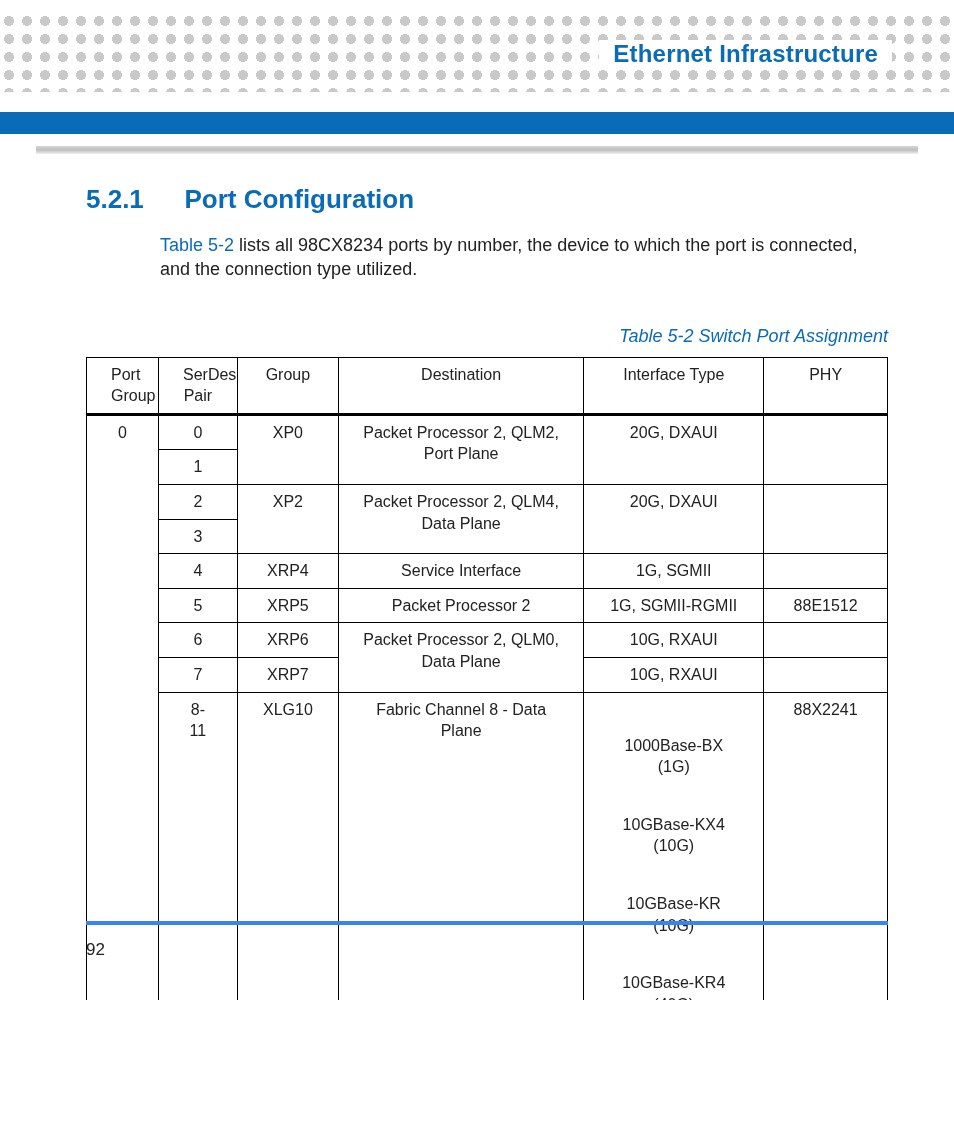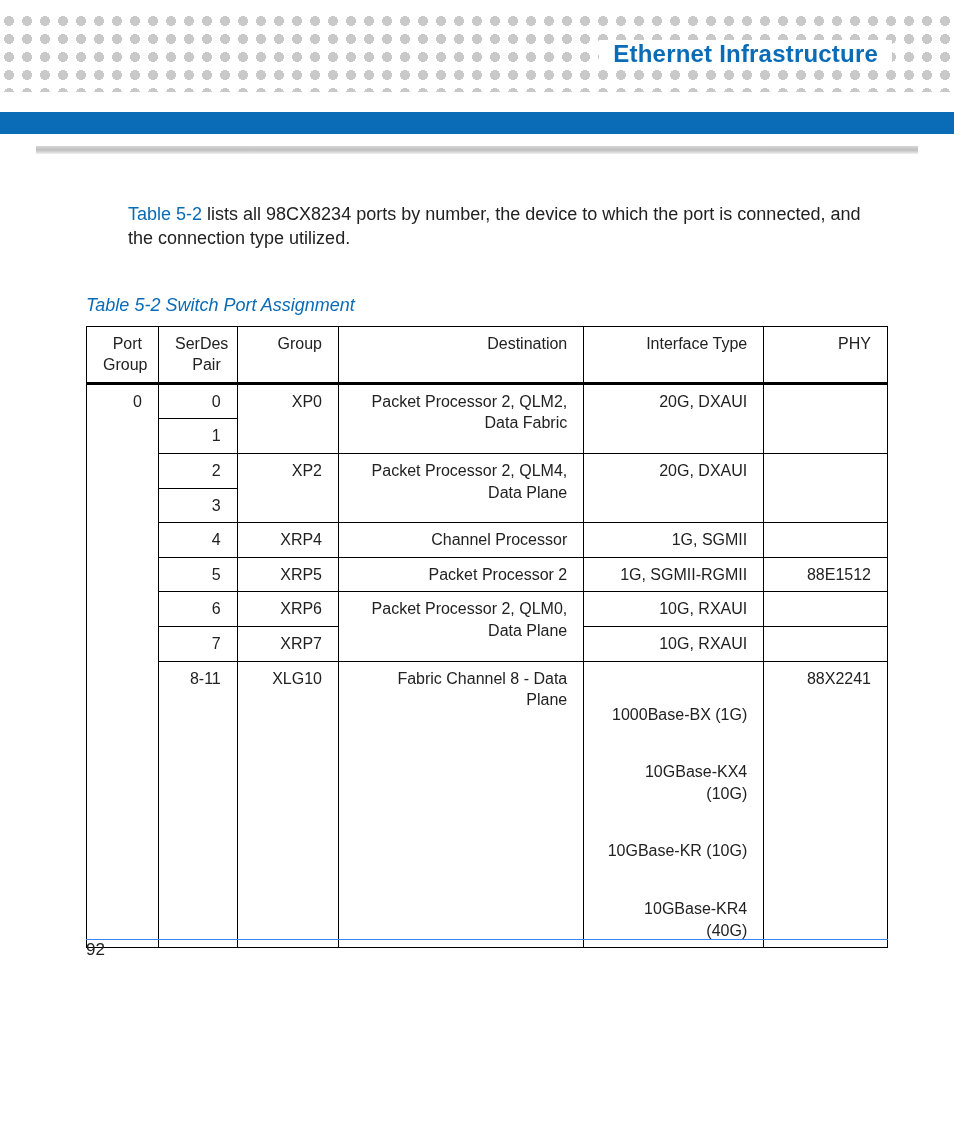--- a/index.html
+++ b/index.html
@@ -77,73 +77,74 @@
     width: 94px;
   }
   .sec-title {
     display: inline-block;
     font-size: 26px;
     font-weight: 700;
     color: #0a6bb6;
   }
   .body-text {
     margin-top: 18px;
-    margin-left: 42px;
+    margin-left: 74px;
     font-size: 18px;
     line-height: 1.35;
     color: #222;
   }
   .body-text .link {
     color: #0a6bb6;
   }
   .table-caption {
     margin-top: 44px;
     font-size: 18px;
     font-style: italic;
     color: #0a6bb6;
+    text-align: right;
   }
   table.switch {
     margin-top: 10px;
     border-collapse: collapse;
     font-size: 16px;
     width: 802px;
     table-layout: fixed;
   }
   table.switch col.c-group { width: 64px; }
   table.switch col.c-serdes { width: 70px; }
   table.switch col.c-port { width: 90px; }
   table.switch col.c-dest { width: 218px; }
   table.switch col.c-if { width: 160px; }
   table.switch col.c-phy { width: 110px; }
   table.switch th, table.switch td {
     border: 1px solid #000;
-    padding: 6px 16px;
-    text-align: right;
+    padding: 6px 24px;
+    text-align: center;
     vertical-align: top;
     font-weight: 400;
     line-height: 1.35;
   }
   table.switch thead th {
     border-bottom: 3px solid #000;
     font-weight: 400;
   }
   .multi-line div {
     margin-bottom: 4px;
     margin-top: 36px;
   }
   .multi-line div:last-child {
     margin-bottom: 0;
   }
   .footer {
     position: absolute;
     bottom: 40px;
     left: 86px;
     width: 802px;
-    border-top: 1px solid #3b82f6;
-    padding-top: 0;
+    border-top: 4px solid #3b82f6;
+    padding-top: 15px;
     font-size: 17px;
     color: #222;
     display: flex;
     justify-content: space-between;
     align-items: center;
   }
 </style>
 </head>
 <body>
 
@@ -155,20 +156,24 @@
 
   <div class="header-title-wrap">
     <span class="header-title">Ethernet Infrastructure</span>
   </div>
 
   <div class="blue-bar"></div>
   <div class="grey-rule"></div>
 
   <div class="content">
 
+    <div>
+      <span class="sec-number">5.2.1</span>
+      <span class="sec-title">Port Configuration</span>
+    </div>
 
     <div class="body-text">
       <span class="link">Table 5-2</span><span> lists all 98CX8234 ports by number, the device to which the port is connected, and the connection type utilized.</span>
     </div>
 
     <div class="table-caption">Table 5-2 Switch Port Assignment</div>
 
     <table class="switch">
       <colgroup>
         <col class="c-group">
@@ -186,41 +191,41 @@
           <th>Destination</th>
           <th>Interface Type</th>
           <th>PHY</th>
         </tr>
       </thead>
       <tbody>
         <tr>
           <td rowspan="9">0</td>
           <td>0</td>
           <td rowspan="2">XP0</td>
-          <td rowspan="2">Packet Processor 2, QLM2, Data Fabric</td>
+          <td rowspan="2">Packet Processor 2, QLM2, Port Plane</td>
           <td rowspan="2">20G, DXAUI</td>
           <td rowspan="2"></td>
         </tr>
         <tr>
           <td>1</td>
         </tr>
         <tr>
           <td>2</td>
           <td rowspan="2">XP2</td>
           <td rowspan="2">Packet Processor 2, QLM4, Data Plane</td>
           <td rowspan="2">20G, DXAUI</td>
           <td rowspan="2"></td>
         </tr>
         <tr>
           <td>3</td>
         </tr>
         <tr>
           <td>4</td>
           <td>XRP4</td>
-          <td>Channel Processor</td>
+          <td>Service Interface</td>
           <td>1G, SGMII</td>
           <td></td>
         </tr>
         <tr>
           <td>5</td>
           <td>XRP5</td>
           <td>Packet Processor 2</td>
           <td>1G, SGMII-RGMII</td>
           <td>88E1512</td>
         </tr>

